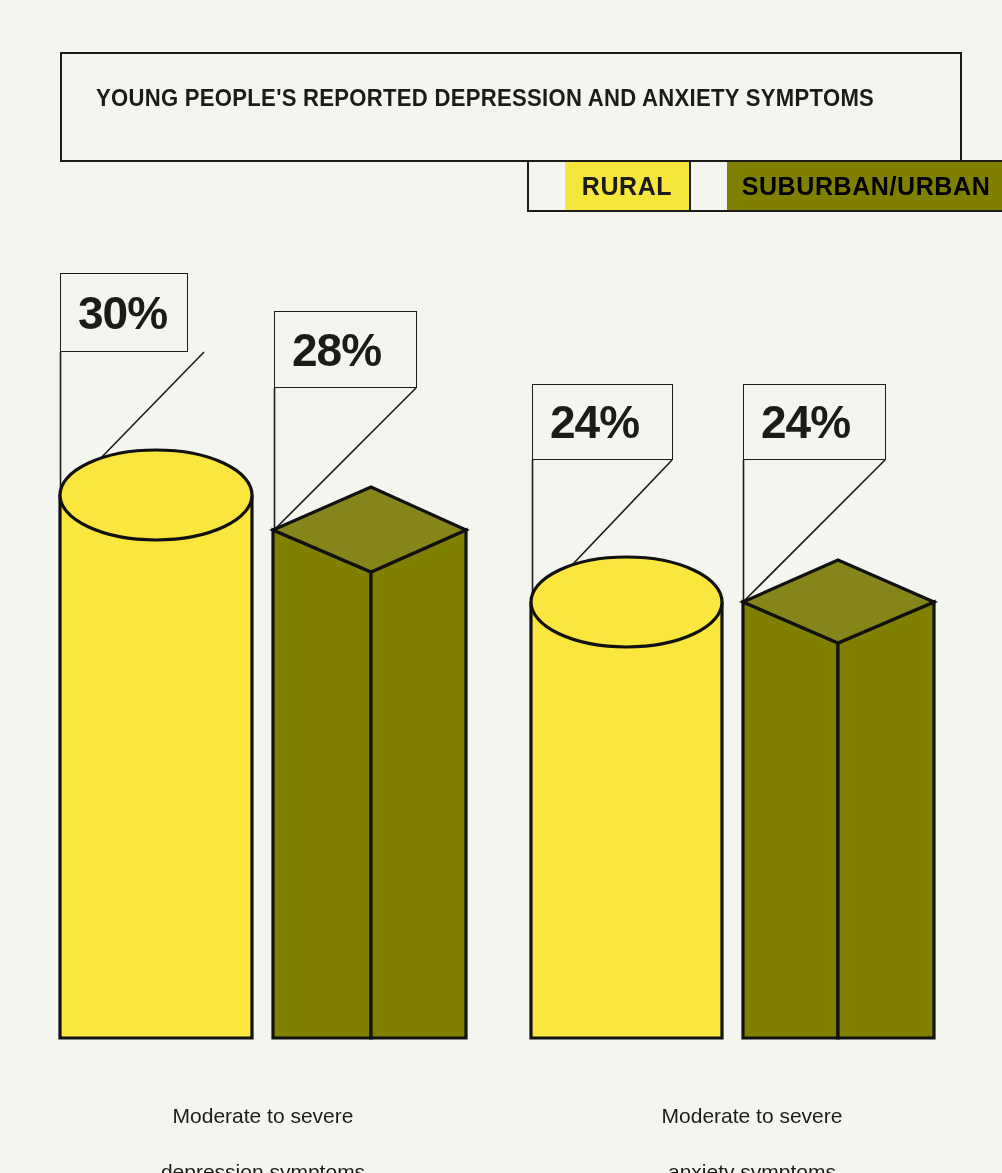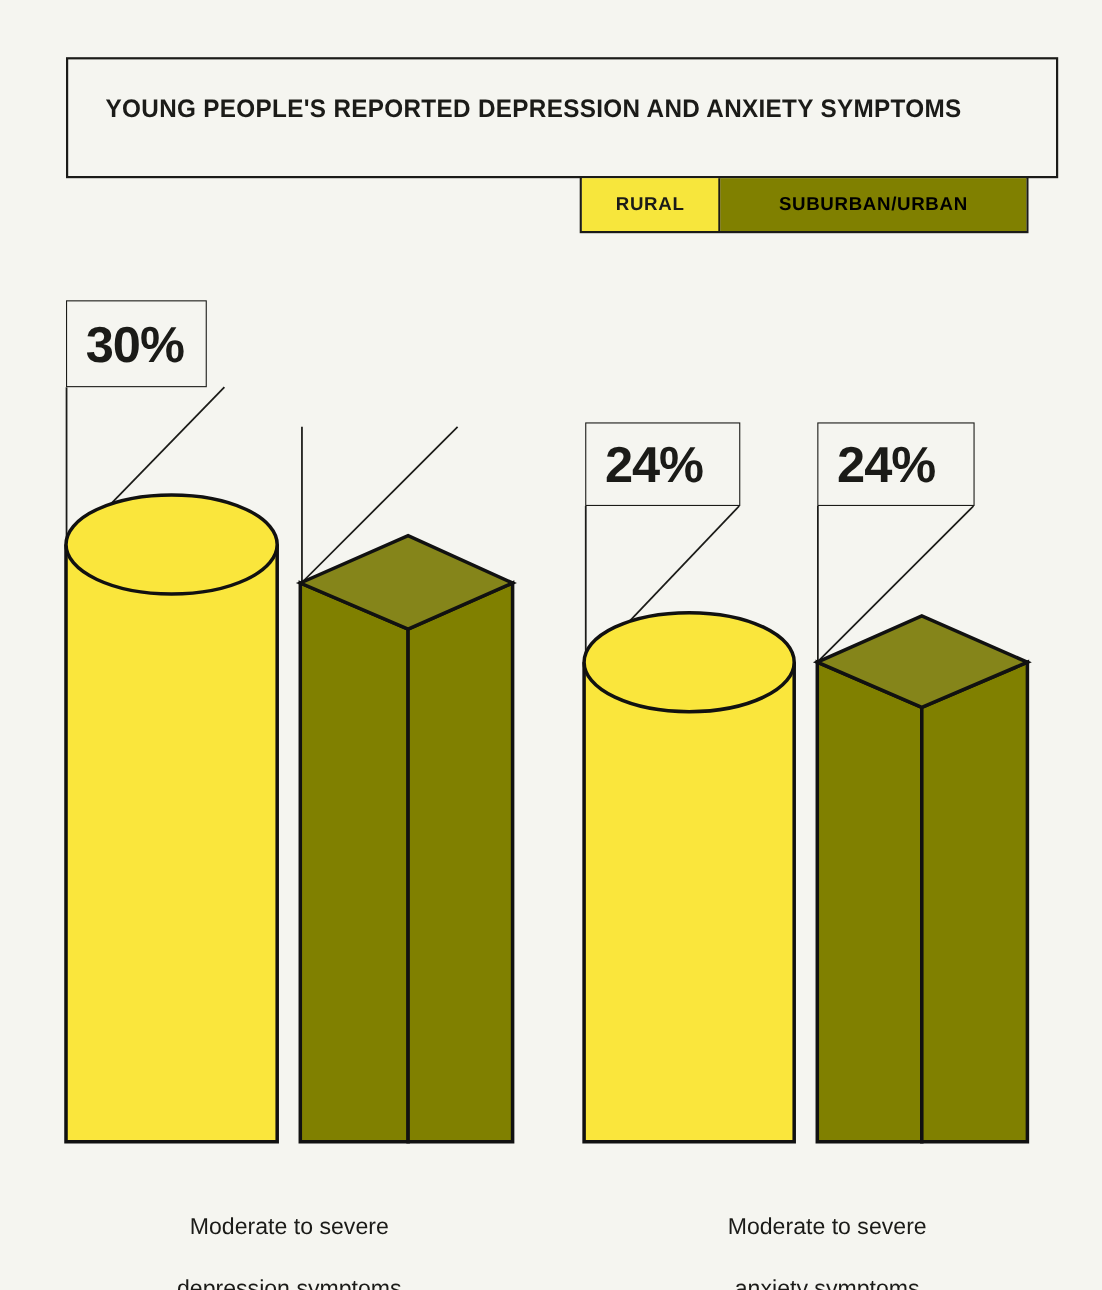--- a/index.html
+++ b/index.html
@@ -65,25 +65,26 @@
     align-items: stretch;
     border: 2px solid #1b1b18;
     box-sizing: border-box;
   }
   .legend-item {
     display: flex;
     align-items: center;
     justify-content: center;
     font-family: "Liberation Sans", sans-serif;
     font-weight: bold;
-    font-size: 17px;
+    font-size: 25px;
     letter-spacing: 0.6px;
     text-transform: uppercase;
     box-sizing: border-box;
     white-space: nowrap;
+    margin-left: 36px;
   }
   .legend-rural {
     width: 126px;
     background: #f7e63c;
     color: #1b1b18;
     border-right: 2px solid #1b1b18;
   }
   .legend-suburban {
     width: 278px;
     background: #808000;
@@ -178,20 +179,23 @@
 
   <div class="legend">
     <div class="legend-item legend-rural">RURAL</div>
     <div class="legend-item legend-suburban">SUBURBAN/URBAN</div>
   </div>
 
   <div class="callout-box" style="left:60px; top:273px; width:128px; height:79px;">
     <span class="callout-value">30%</span>
   </div>
 
+  <div class="callout-box" style="left:274px; top:311px; width:143px; height:77px;">
+    <span class="callout-value">28%</span>
+  </div>
 
   <div class="callout-box" style="left:532px; top:384px; width:141px; height:76px;">
     <span class="callout-value">24%</span>
   </div>
 
   <div class="callout-box" style="left:743px; top:384px; width:143px; height:76px;">
     <span class="callout-value">24%</span>
   </div>
 
   <div class="cat-label" style="left:83px; top:1074px; width:360px;">

